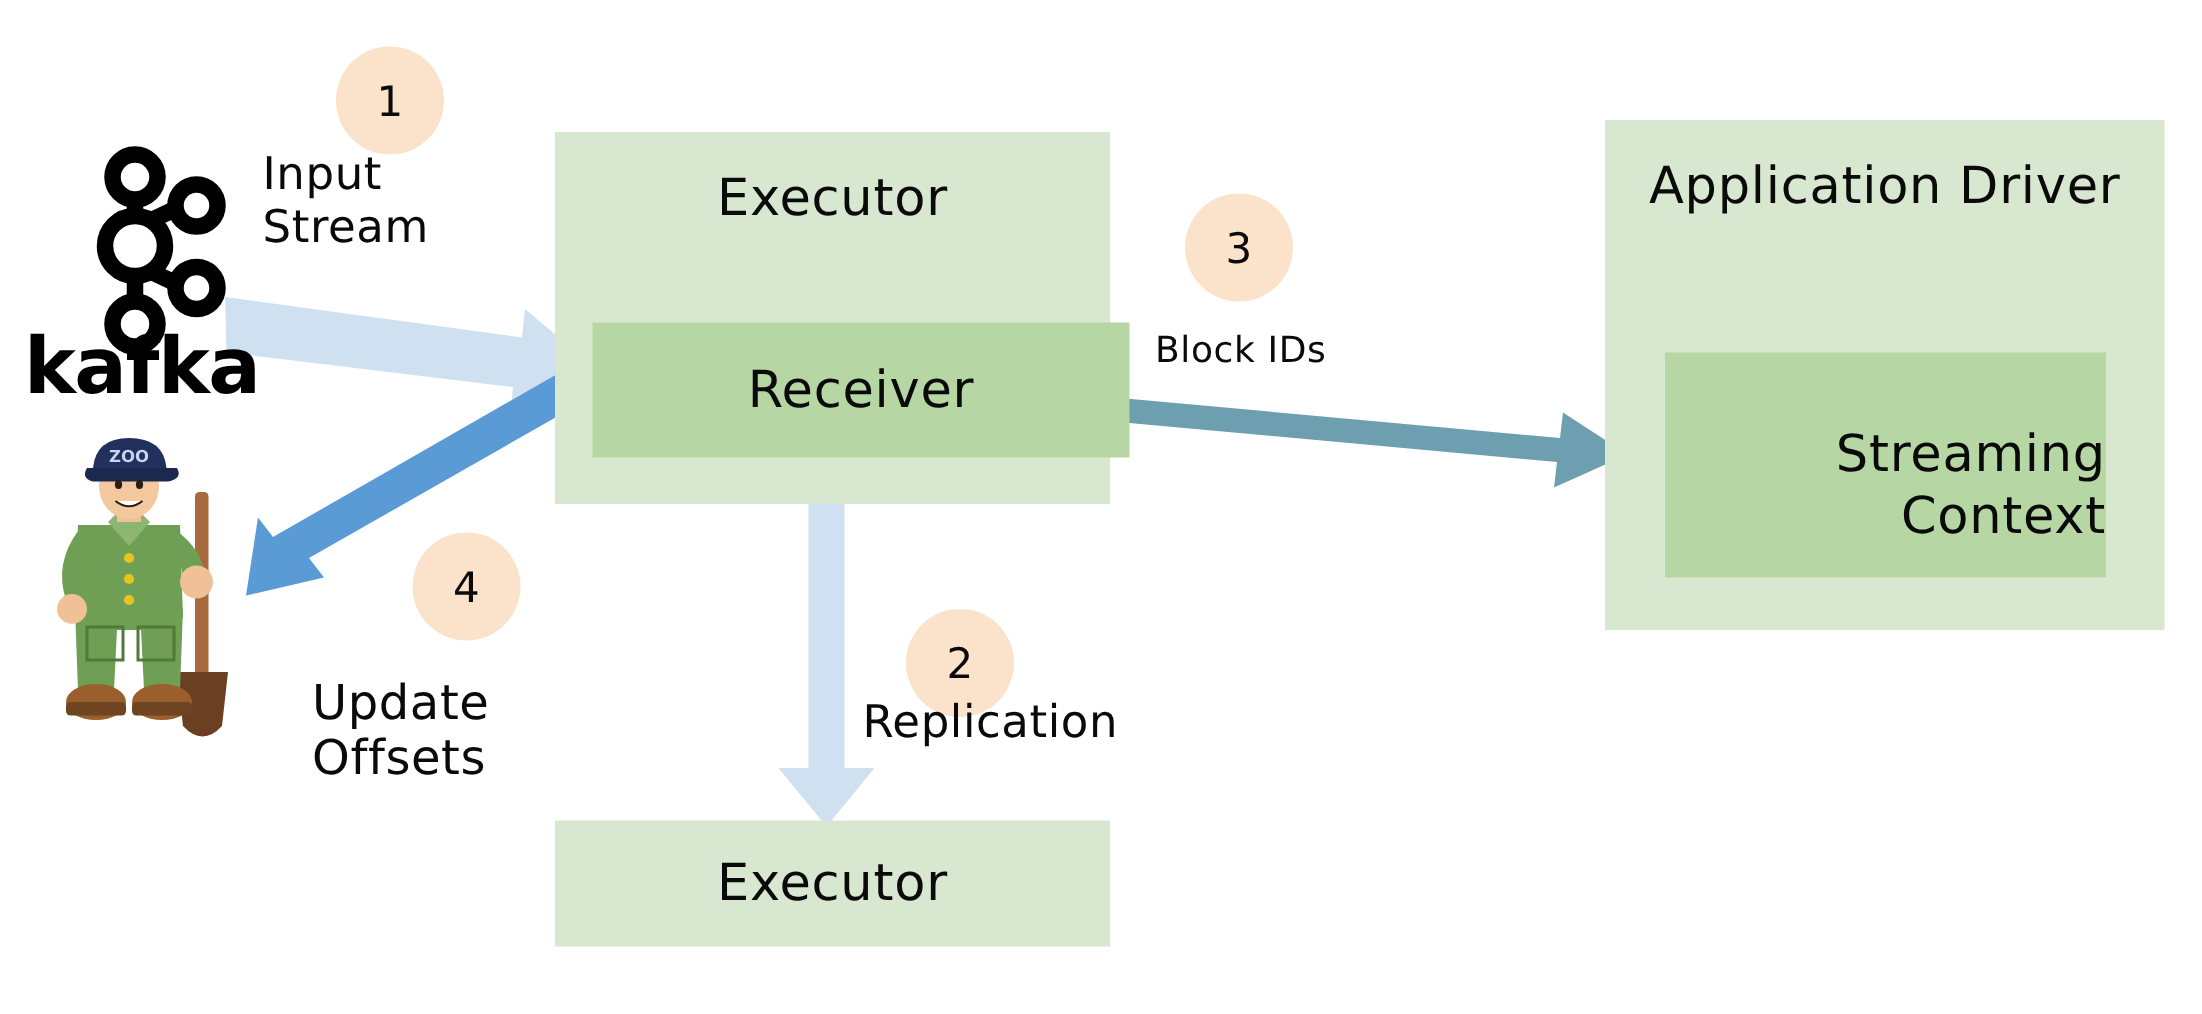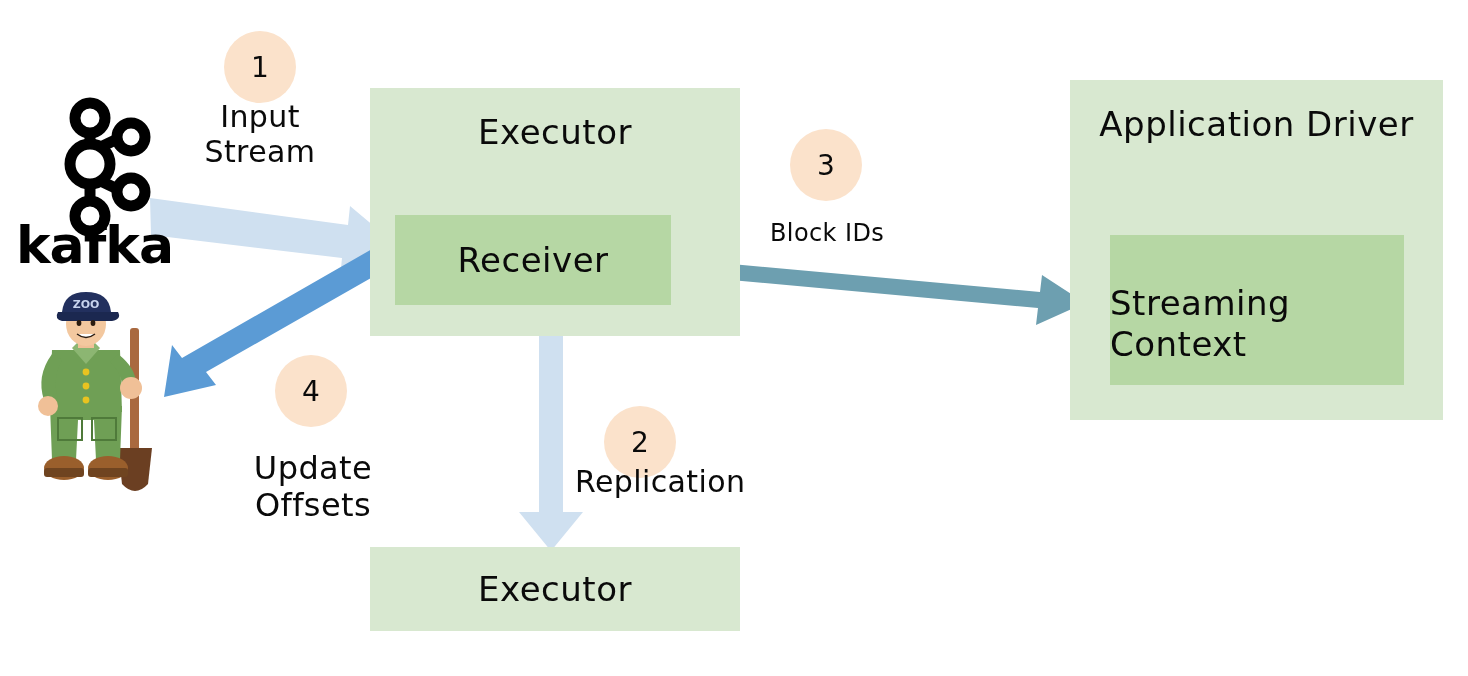--- a/index.html
+++ b/index.html
@@ -26,41 +26,41 @@
   }
   .box-outer {
     background: #d8e8d0;
   }
   .box-inner {
     background: #b6d7a4;
   }
   .box-label {
     font-family: "DejaVu Sans", sans-serif;
     color: #0a0a0a;
-    text-align: left;
+    text-align: right;
     line-height: 1.18;
     letter-spacing: 0.5px;
     font-weight: 400;
   }
   .step-circle {
     position: absolute;
     background: #fbe2cb;
     border-radius: 50%;
     display: flex;
     align-items: center;
     justify-content: center;
     font-family: "DejaVu Sans", sans-serif;
     color: #0a0a0a;
     font-size: 28px;
   }
   .edge-label {
     position: absolute;
     font-family: "DejaVu Sans", sans-serif;
     color: #0a0a0a;
-    text-align: center;
+    text-align: left;
     line-height: 1.15;
     letter-spacing: 0.4px;
     white-space: pre-line;
   }
   .kafka-word {
     position: absolute;
     font-family: "DejaVu Sans", sans-serif;
     font-weight: 700;
     color: #000000;
     letter-spacing: -1px;
@@ -156,21 +156,21 @@
 
     <ellipse cx="65" cy="35" rx="2.4" ry="3" fill="#2b1c10"></ellipse>
     <ellipse cx="79" cy="35" rx="2.4" ry="3" fill="#2b1c10"></ellipse>
     <path d="M63 46 Q72 53 81 46" fill="#ffffff" stroke="#2b1c10" stroke-width="1.4"></path>
   </svg>
 
   <div class="box box-outer" style="left:370px; top:88px; width:370px; height:248px;">
     <div class="box-label" style="font-size:34px; margin-top:24px;">Executor</div>
   </div>
 
-  <div class="box box-inner" style="left:395px; top:215px; width:276px; height:90px; align-items:center;">
+  <div class="box box-inner" style="left:395px; top:215px; width:358px; height:90px; align-items:center;">
     <div class="box-label" style="font-size:34px;">Receiver</div>
   </div>
 
   <div class="box box-outer" style="left:370px; top:547px; width:370px; height:84px; align-items:center;">
     <div class="box-label" style="font-size:34px;">Executor</div>
   </div>
 
   <div class="box box-outer" style="left:1070px; top:80px; width:373px; height:340px;">
     <div class="box-label" style="font-size:34px; margin-top:24px;">Application
 Driver</div>

